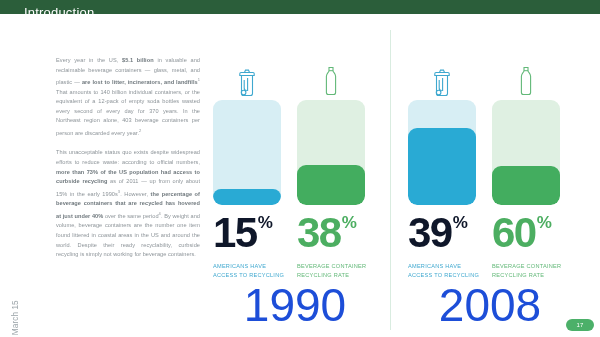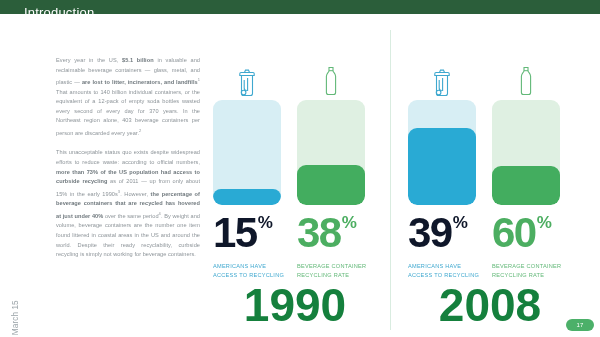--- a/index.html
+++ b/index.html
@@ -183,22 +183,22 @@
   .l-green { color: #62b878; }
 
   
   .year {
     position: absolute;
     top: 252px;
     left: 0;
     width: 180px;
     text-align: center;
     font-size: 46px;
-    font-weight: 700;
-    color: #15803d;
+    font-weight: 400;
+    color: #1d4ed8;
     letter-spacing: 0px;
     line-height: 1;
   }
 
   
   .page-badge {
     position: absolute;
     right: 6px;
     bottom: 6px;
     width: 28px;

